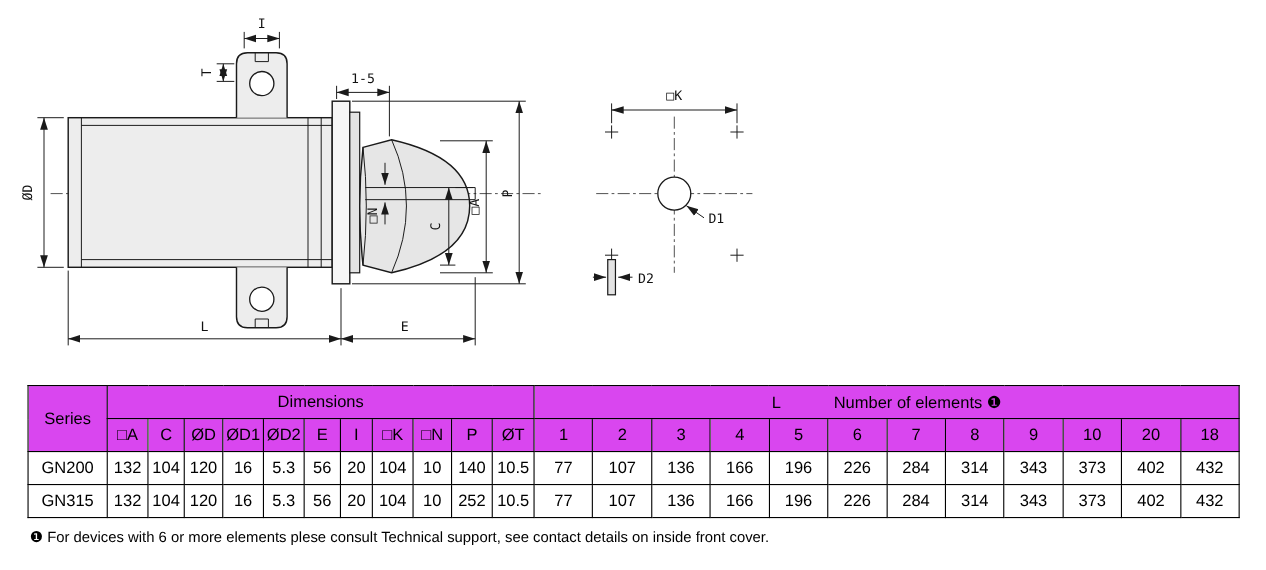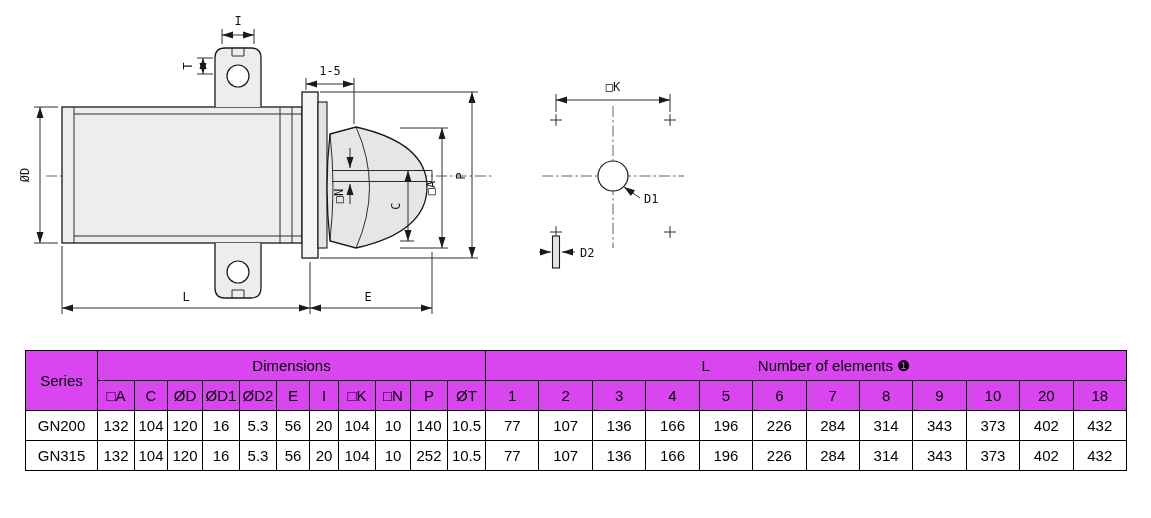--- a/index.html
+++ b/index.html
@@ -262,14 +262,15 @@
           <td>314</td>
           <td>343</td>
           <td>373</td>
           <td>402</td>
           <td>432</td>
         </tr>
       </tbody>
     </table>
   </div>
 
+  <div class="footnote">❶ For devices with 6 or more elements plese consult Technical support, see contact details on inside front cover.</div>
 
 </div>
 
 </body></html>

